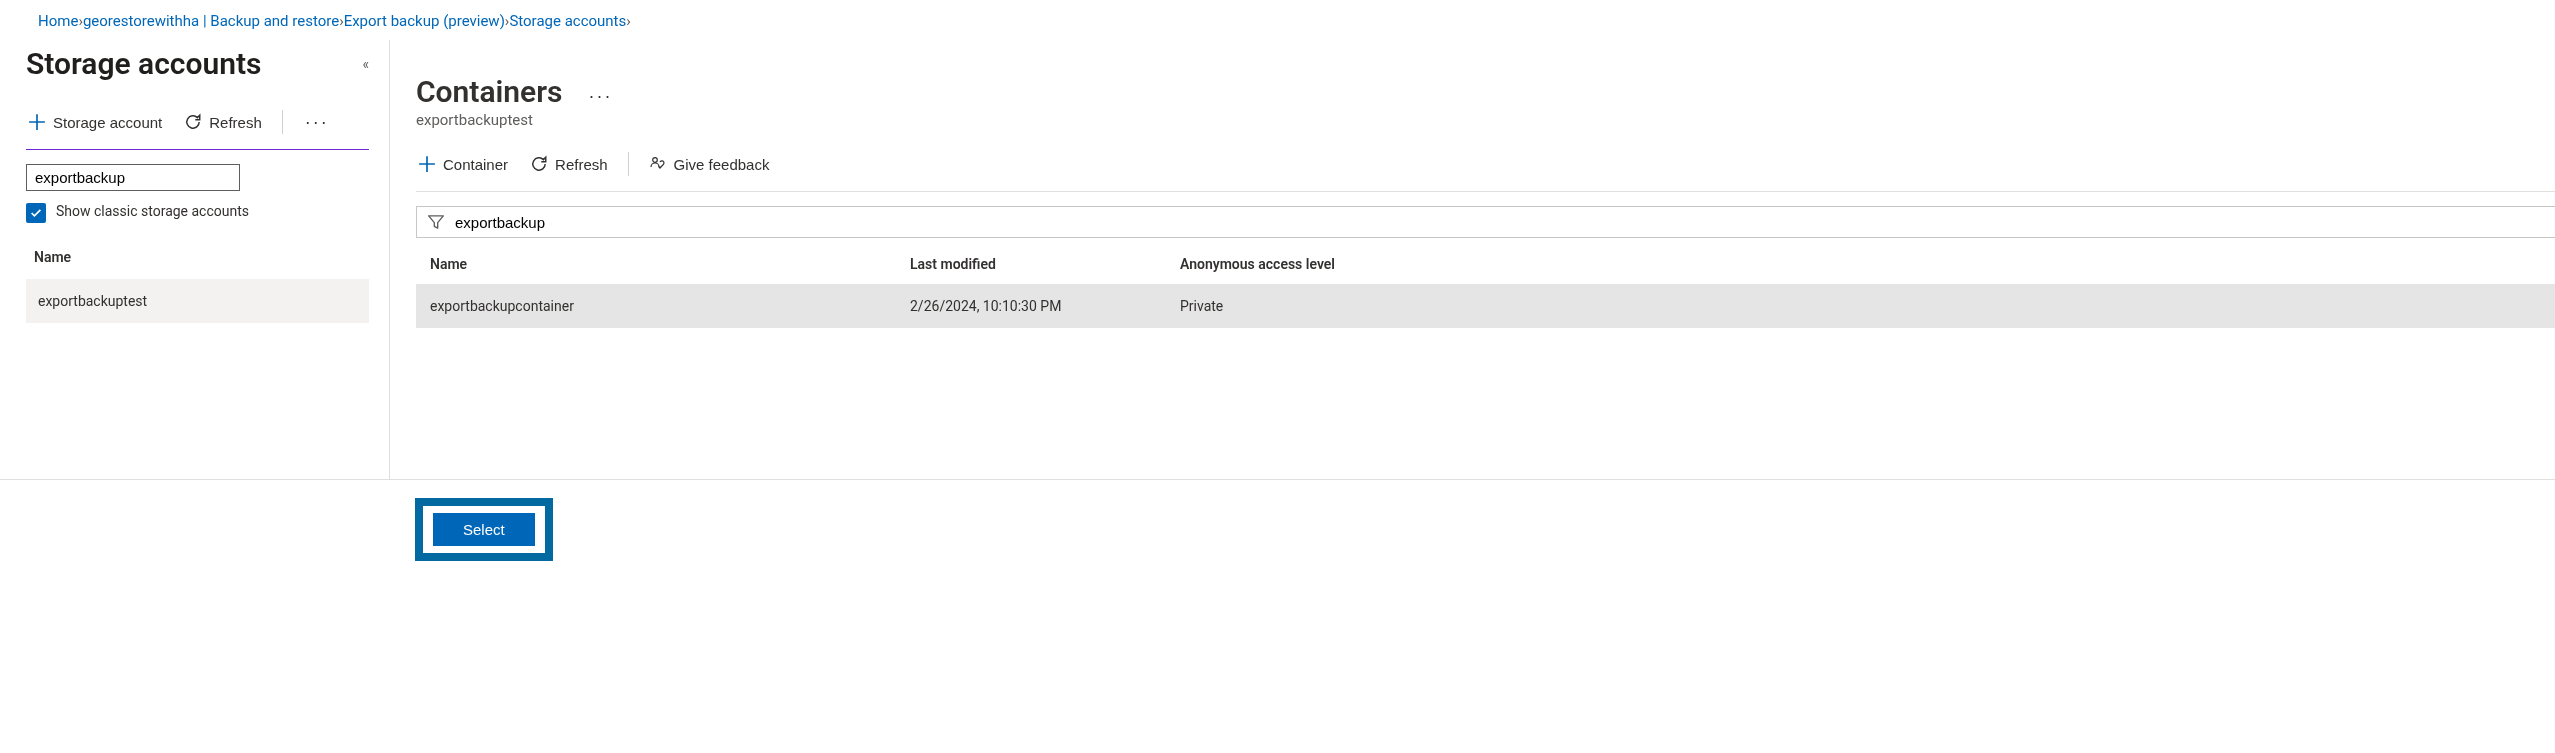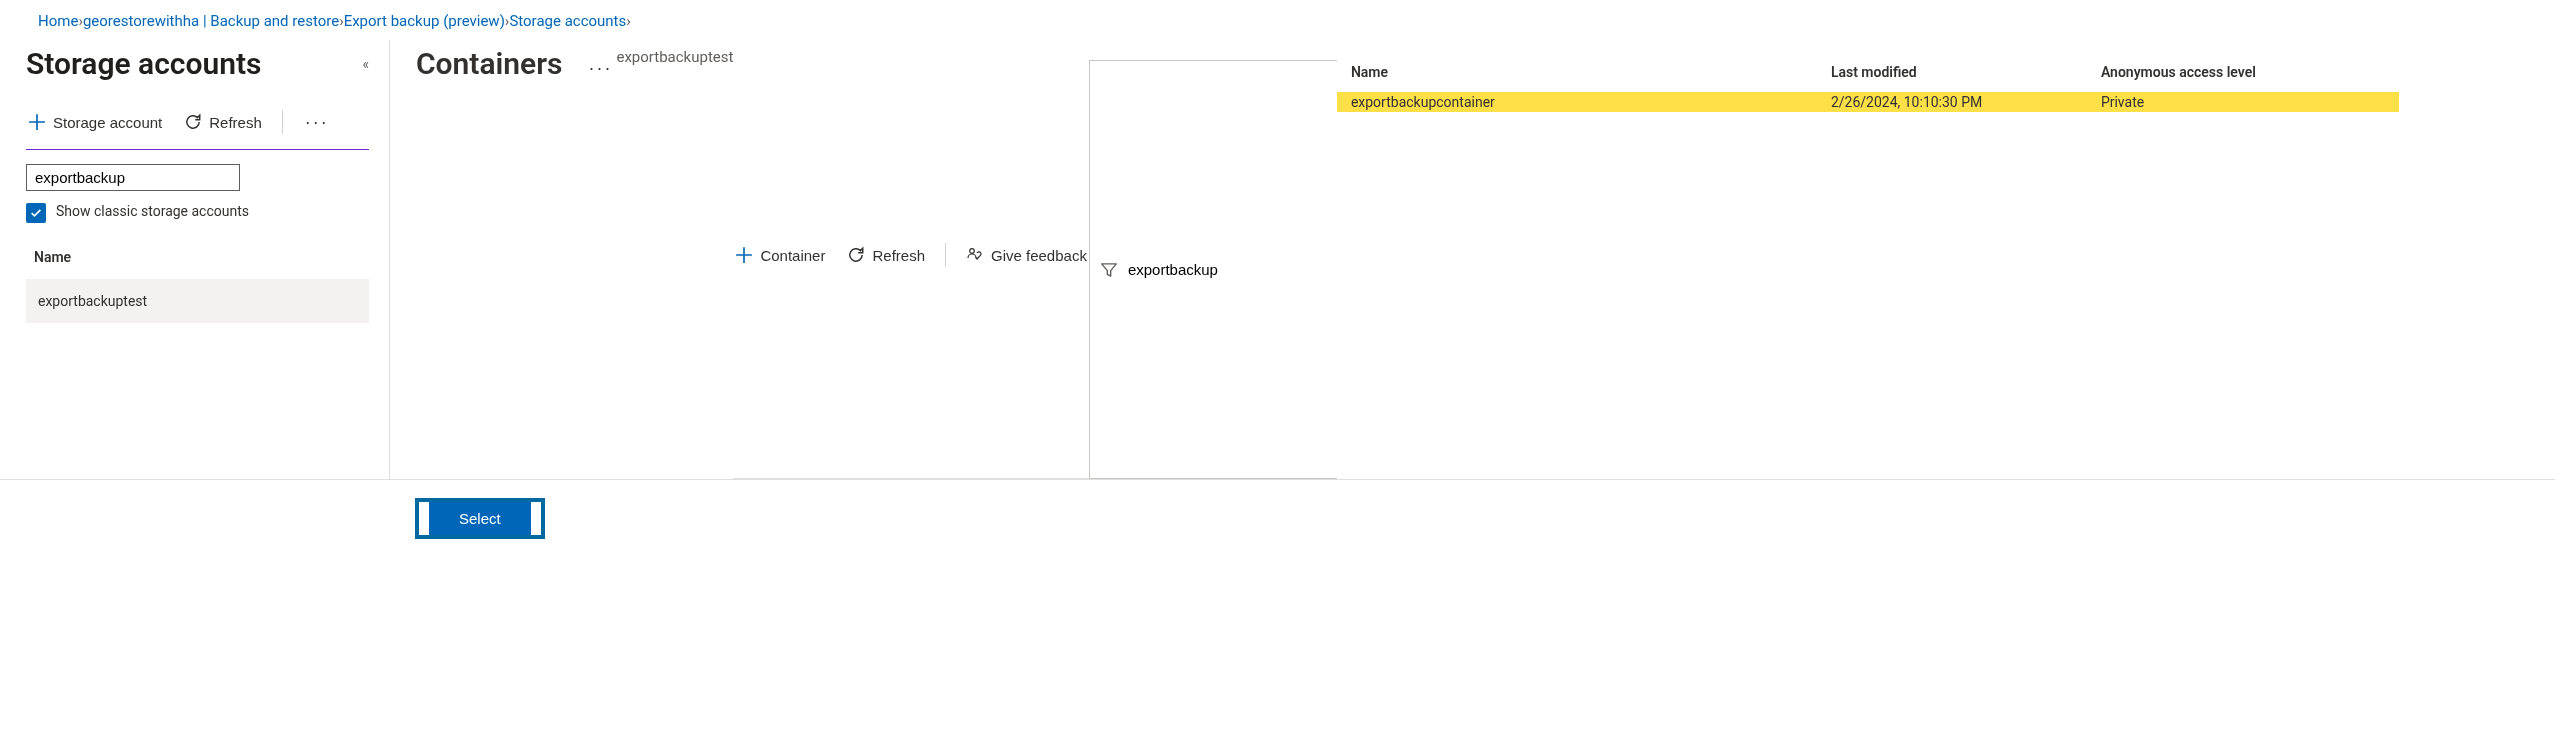--- a/index.html
+++ b/index.html
@@ -125,22 +125,23 @@
     background: #f3f2f1;
     cursor: pointer;
     margin-top: 6px;
   }
 
   
   .right-panel {
     flex: 1;
     padding: 6px 0 0 26px;
     display: flex;
-    flex-direction: row;
+    flex-direction: column;
     position: relative;
+    margin-top: 28px;
   }
   .right-header {
     display: flex;
     align-items: baseline;
     gap: 22px;
   }
   .right-title {
     font-size: 30px;
     font-weight: 600;
   }
@@ -175,32 +176,32 @@
     display: grid;
     grid-template-columns: 480px 270px 284px 1fr;
     align-items: center;
     padding: 12px 14px;
   }
   .thead .cell {
     font-weight: 600;
     color: #323130;
   }
   .tbody .trow {
-    background: #fde047;
-    padding: 2px 14px;
+    background: #e5e5e5;
+    padding: 14px 14px;
     cursor: pointer;
   }
 
   .footer {
     padding: 18px 26px;
   }
   .select-wrap {
     display: inline-block;
-    border: 4px solid #0369a1;
-    padding: 0 10px;
+    border: 8px solid #0369a1;
+    padding: 7px 10px;
   }
   .select-btn {
     background: #0067b8;
     color: #fff;
     border: none;
     padding: 8px 30px;
     font-size: 15px;
     cursor: pointer;
   }
 

